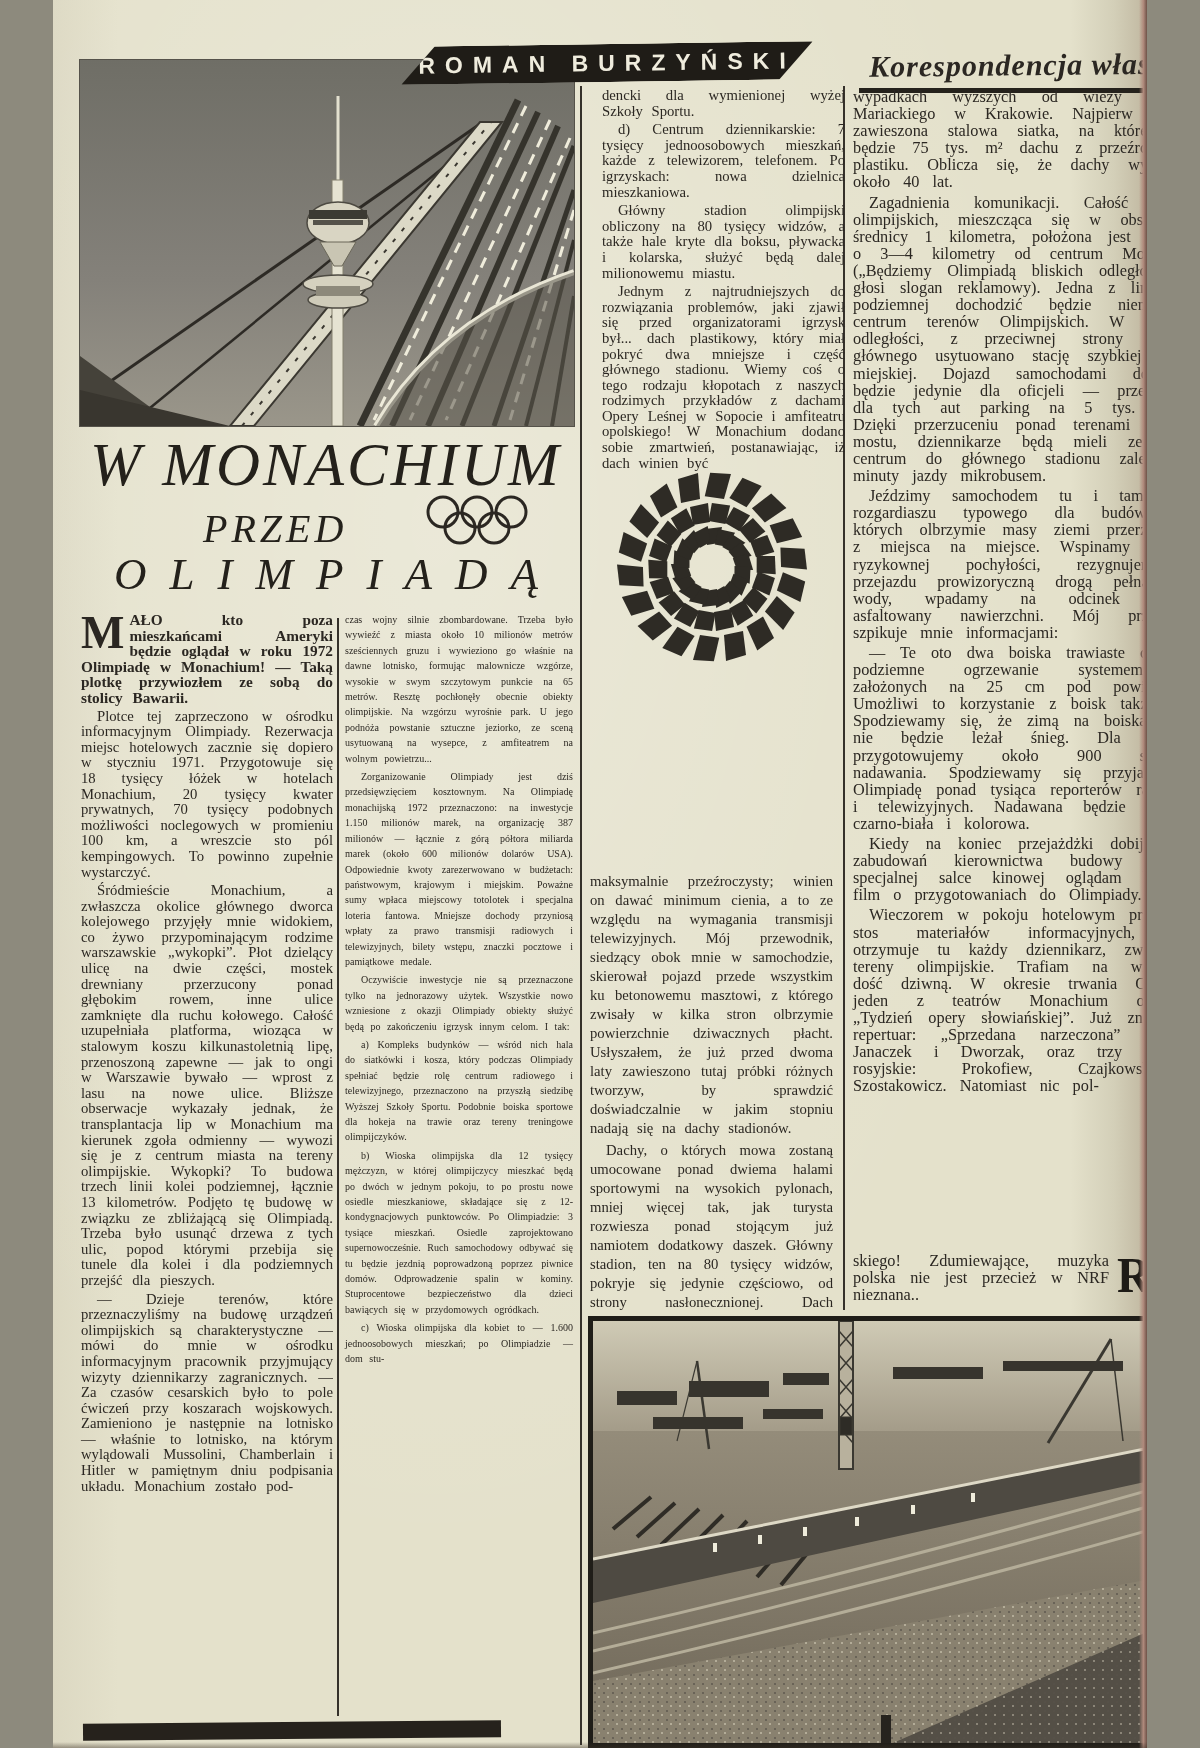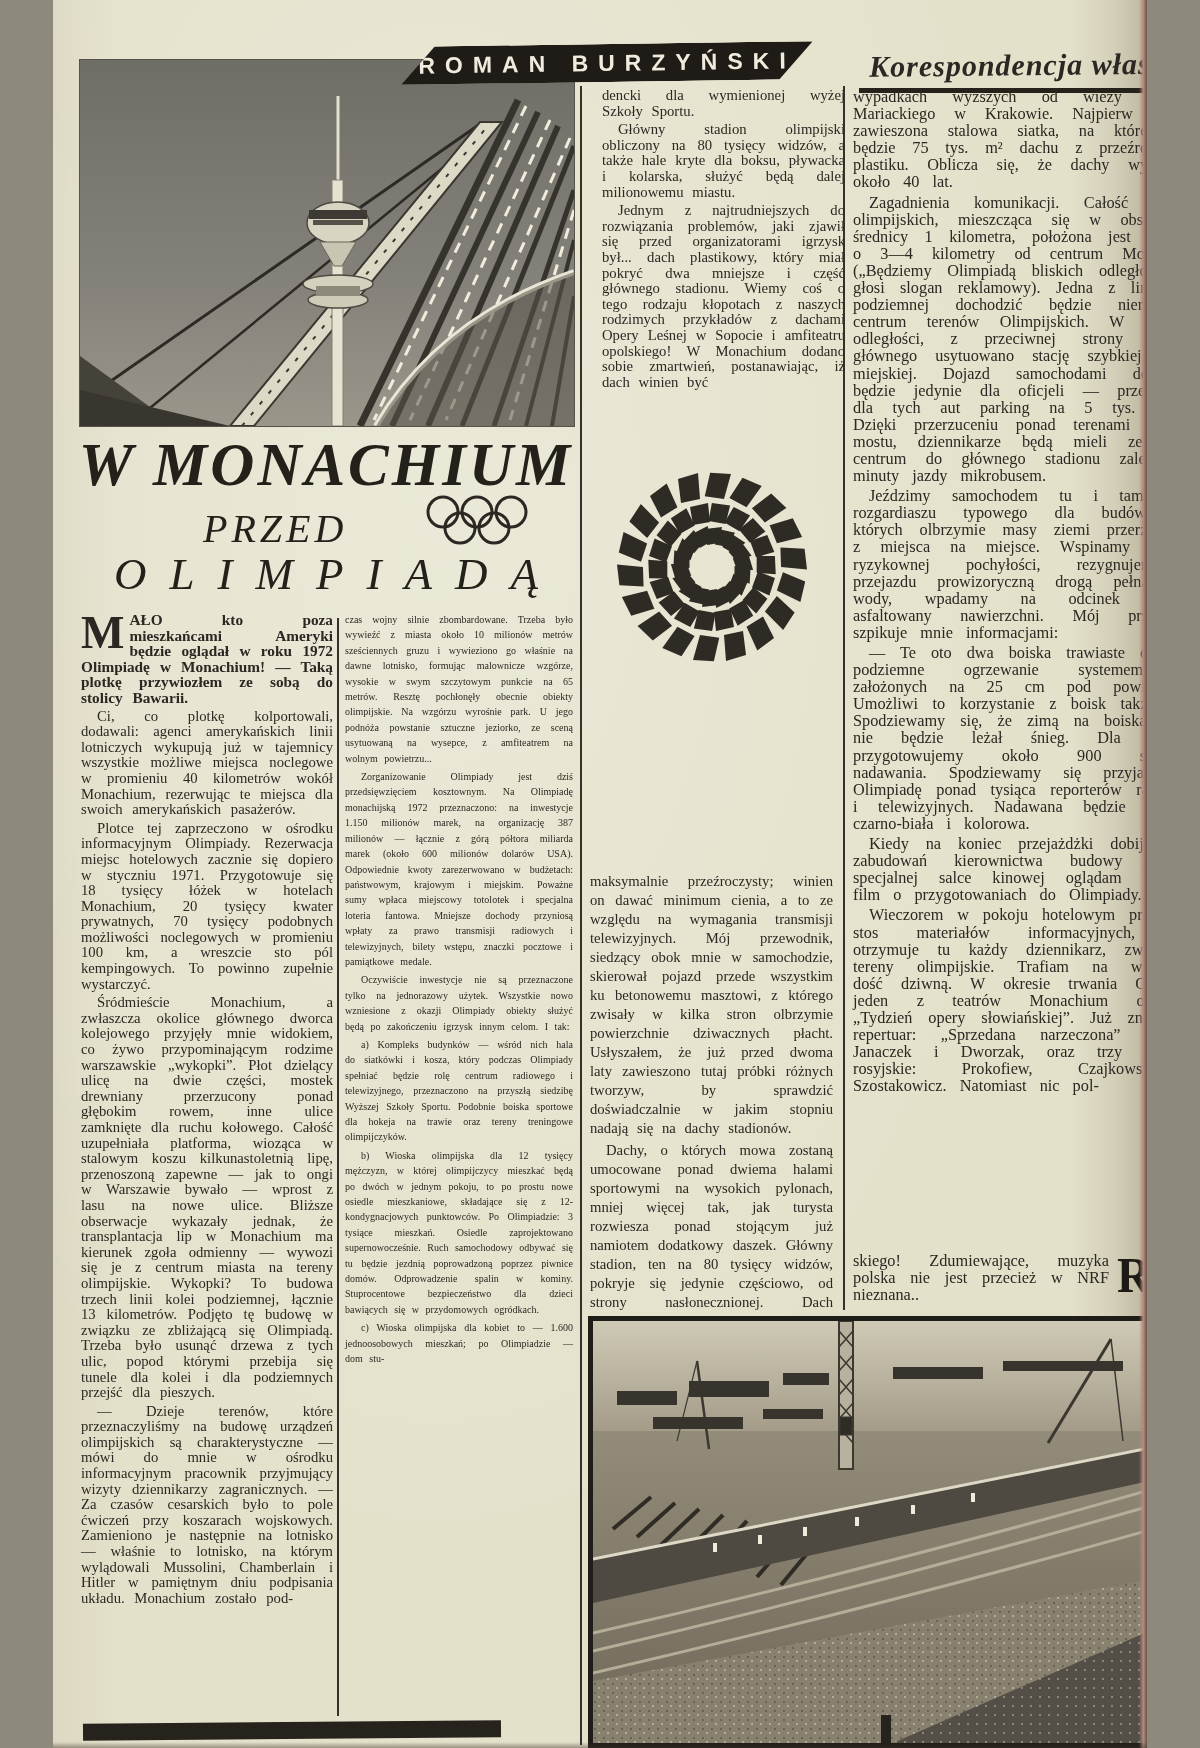--- a/index.html
+++ b/index.html
@@ -35,21 +35,21 @@
   
   .photo-top{position:absolute;left:27px;top:60px;width:494px;height:366px;
     background:#7b796f;outline:1px solid #55524a;}
   .photo-bottom{position:absolute;left:535px;top:1316px;width:612px;height:432px;
     background:#b4ae9b;border:5px solid #1f1d18;box-sizing:border-box;}
   .photo-top svg,.photo-bottom svg{display:block;width:100%;height:100%;}
 
   
   .title1{position:absolute;left:24px;top:430px;width:498px;text-align:center;
     font-style:italic;font-size:61px;line-height:70px;letter-spacing:3px;
-    font-weight:bold;color:#24211b;white-space:nowrap;}
+    font-weight:normal;color:#24211b;white-space:nowrap;}
   .title2{position:absolute;left:150px;top:506px;width:220px;text-align:left;
     font-style:italic;font-size:40px;line-height:46px;letter-spacing:4px;color:#24211b;}
   .rings{position:absolute;left:372px;top:492px;width:104px;height:58px;}
   .title3{position:absolute;left:24px;top:548px;width:498px;text-align:center;
     font-style:italic;font-size:45px;line-height:52px;letter-spacing:23px;
     text-indent:23px;color:#24211b;white-space:nowrap;}
 
   
   .col{position:absolute;text-align:justify;color:#2b2722;}
   .col p{margin:0 0 3px;text-indent:16px;}
@@ -159,37 +159,37 @@
     </g>
   </svg>
   <div class="title3">OLIMPIADĄ</div>
 
   <div class="rule" id="rule-mid"></div>
   <div class="rule" id="rule-12"></div>
   <div class="rule" id="rule-cd"></div>
 
   <div class="col" id="col1">
     <p class="lead cont"><span class="dropcap">M</span><span>AŁO kto poza mieszkańcami Ameryki będzie oglądał w roku 1972 Olimpiadę w Monachium! — Taką plotkę przywiozłem ze sobą do stolicy Bawarii.</span></p>
-    <p>Ci, co plotkę kolportowali, dodawali: agenci amerykańskich linii lotniczych wykupują już w tajemnicy wszystkie możliwe miejsca noclegowe w promieniu 40 kilometrów wokół Monachium, rezerwując te miejsca dla swoich amerykańskich pasażerów.</p>
     <p>Plotce tej zaprzeczono w ośrodku informacyjnym Olimpiady. Rezerwacja miejsc hotelowych zacznie się dopiero w styczniu 1971. Przygotowuje się 18 tysięcy łóżek w hotelach Monachium, 20 tysięcy kwater prywatnych, 70 tysięcy podobnych możliwości noclegowych w promieniu 100 km, a wreszcie sto pól kempingowych. To powinno zupełnie wystarczyć.</p>
     <p>Śródmieście Monachium, a zwłaszcza okolice głównego dworca kolejowego przyjęły mnie widokiem, co żywo przypominającym rodzime warszawskie „wykopki”. Płot dzielący ulicę na dwie części, mostek drewniany przerzucony ponad głębokim rowem, inne ulice zamknięte dla ruchu kołowego. Całość uzupełniała platforma, wioząca w stalowym koszu kilkunastoletnią lipę, przenoszoną zapewne — jak to ongi w Warszawie bywało — wprost z lasu na nowe ulice. Bliższe obserwacje wykazały jednak, że transplantacja lip w Monachium ma kierunek zgoła odmienny — wywozi się je z centrum miasta na tereny olimpijskie. Wykopki? To budowa trzech linii kolei podziemnej, łącznie 13 kilometrów. Podjęto tę budowę w związku ze zbliżającą się Olimpiadą. Trzeba było usunąć drzewa z tych ulic, popod którymi przebija się tunele dla kolei i dla podziemnych przejść dla pieszych.</p>
     <p>— Dzieje terenów, które przeznaczyliśmy na budowę urządzeń olimpijskich są charakterystyczne — mówi do mnie w ośrodku informacyjnym pracownik przyjmujący wizyty dziennikarzy zagranicznych. — Za czasów cesarskich było to pole ćwiczeń przy koszarach wojskowych. Zamieniono je następnie na lotnisko — właśnie to lotnisko, na którym wylądowali Mussolini, Chamberlain i Hitler w pamiętnym dniu podpisania układu. Monachium zostało pod-</p>
   </div>
 
   <div class="col" id="col2">
     <p class="cont">czas wojny silnie zbombardowane. Trzeba było wywieźć z miasta około 10 milionów metrów sześciennych gruzu i wywieziono go właśnie na dawne lotnisko, formując malownicze wzgórze, wysokie w swym szczytowym punkcie na 65 metrów. Resztę pochłonęły obecnie obiekty olimpijskie. Na wzgórzu wyrośnie park. U jego podnóża powstanie sztuczne jeziorko, ze sceną usytuowaną na wysepce, z amfiteatrem na wolnym powietrzu...</p>
     <p>Zorganizowanie Olimpiady jest dziś przedsięwzięciem kosztownym. Na Olimpiadę monachijską 1972 przeznaczono: na inwestycje 1.150 milionów marek, na organizację 387 milionów — łącznie z górą półtora miliarda marek (około 600 milionów dolarów USA). Odpowiednie kwoty zarezerwowano w budżetach: państwowym, krajowym i miejskim. Poważne sumy wpłaca miejscowy totolotek i specjalna loteria fantowa. Mniejsze dochody przyniosą wpłaty za prawo transmisji radiowych i telewizyjnych, bilety wstępu, znaczki pocztowe i pamiątkowe medale.</p>
     <p>Oczywiście inwestycje nie są przeznaczone tylko na jednorazowy użytek. Wszystkie nowo wzniesione z okazji Olimpiady obiekty służyć będą po zakończeniu igrzysk innym celom. I tak:</p>
     <p>a) Kompleks budynków — wśród nich hala do siatkówki i kosza, który podczas Olimpiady spełniać będzie rolę centrum radiowego i telewizyjnego, przeznaczono na przyszłą siedzibę Wyższej Szkoły Sportu. Podobnie boiska sportowe dla hokeja na trawie oraz tereny treningowe olimpijczyków.</p>
     <p>b) Wioska olimpijska dla 12 tysięcy mężczyzn, w której olimpijczycy mieszkać będą po dwóch w jednym pokoju, to po prostu nowe osiedle mieszkaniowe, składające się z 12-kondygnacjowych punktowców. Po Olimpiadzie: 3 tysiące mieszkań. Osiedle zaprojektowano supernowocześnie. Ruch samochodowy odbywać się tu będzie jezdnią poprowadzoną poprzez piwnice domów. Odprowadzenie spalin w kominy. Stuprocentowe bezpieczeństwo dla dzieci bawiących się w przydomowych ogródkach.</p>
     <p>c) Wioska olimpijska dla kobiet to — 1.600 jednoosobowych mieszkań; po Olimpiadzie — dom stu-</p>
   </div>
 
   <div class="col" id="colCtop">
     <p class="cont">dencki dla wymienionej wyżej Szkoły Sportu.</p>
+    <p>d) Centrum dziennikarskie: 7 tysięcy jednoosobowych mieszkań, każde z telewizorem, telefonem. Po igrzyskach: nowa dzielnica mieszkaniowa.</p>
     <p>Główny stadion olimpijski obliczony na 80 tysięcy widzów, a także hale kryte dla boksu, pływacka i kolarska, służyć będą dalej milionowemu miastu.</p>
     <p>Jednym z najtrudniejszych do rozwiązania problemów, jaki zjawił się przed organizatorami igrzysk był... dach plastikowy, który miał pokryć dwa mniejsze i część głównego stadionu. Wiemy coś o tego rodzaju kłopotach z naszych rodzimych przykładów z dachami Opery Leśnej w Sopocie i amfiteatru opolskiego! W Monachium dodano sobie zmartwień, postanawiając, iż dach winien być</p>
   </div>
 
   <svg class="spiral" viewBox="-113 -113 226 226">
     <defs>
       <g id="arm" fill="#2e2b25">
         <path d="M-5,-22 L7,-24 L10,-40 L-7,-38 Z"></path>
         <path d="M-19,-42 L-2,-45 L-4,-64 L-22,-60 Z"></path>
         <path d="M-31,-64 L-12,-68 L-14,-94 L-34,-88 Z"></path>

